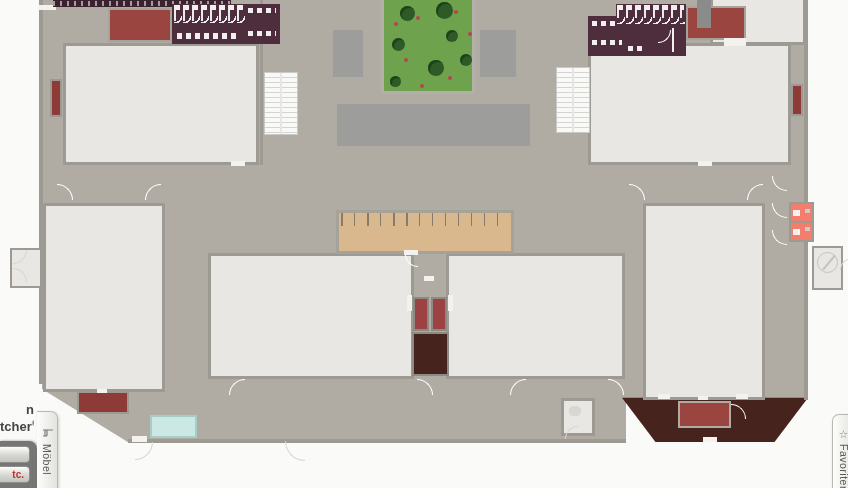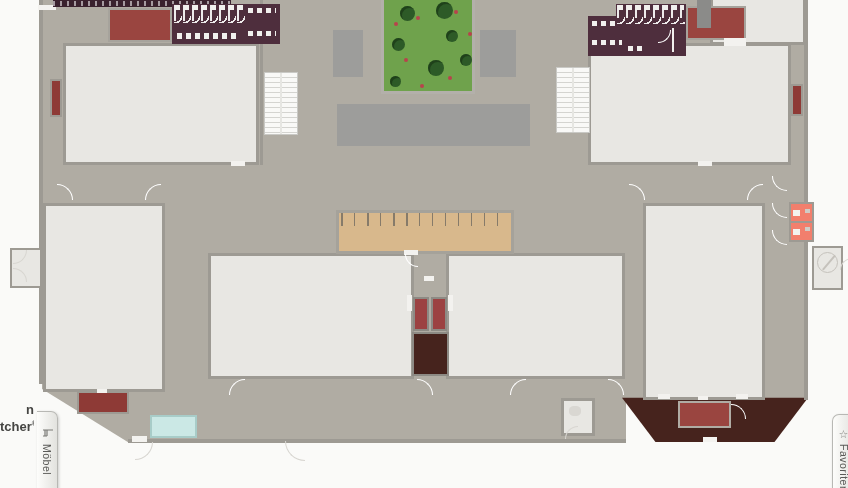--- a/index.html
+++ b/index.html
@@ -192,20 +192,24 @@
   <div class="abs arc arc-nw arc-gray" style="left:565px;top:426px;width:13px;height:13px;"></div>
   <div class="abs white" style="left:231px;top:161px;width:14px;height:5px;"></div>
   <div class="abs white" style="left:698px;top:161px;width:14px;height:5px;"></div>
   <div class="abs" style="left:569px;top:406px;width:12px;height:10px;background:#d9d7d2;border-radius:40%;"></div>
 
   <div class="abs logo" style="left:0;top:403px;width:34px;height:32px;font-size:13px;">
     <div>n</div>
     <div><span>tcher</span><sup style="font-size:7px;">®</sup></div>
   </div>
 
+  <div class="abs panel" style="left:0;top:441px;width:37px;height:47px;">
+    <div class="gbtn" style="left:-8px;top:5px;width:38px;"></div>
+    <div class="gbtn" style="left:-8px;top:25px;width:38px;">tc.</div>
+  </div>
 
   <div class="sidetab tab-left" style="left:37px;top:411px;width:21px;height:90px;">
     <span class="tabicon" style="transform:rotate(90deg);">
       <svg width="12" height="12" viewBox="0 0 12 12">
           <path d="M3 1 V7 M3 7 H9 M9 7 V11 M3 7 V11 M3 9 H9" stroke="#7a7a76" stroke-width="1.2" fill="none"></path>
         </svg>
     </span>
     <span class="vtext">Möbel</span>
   </div>
 

